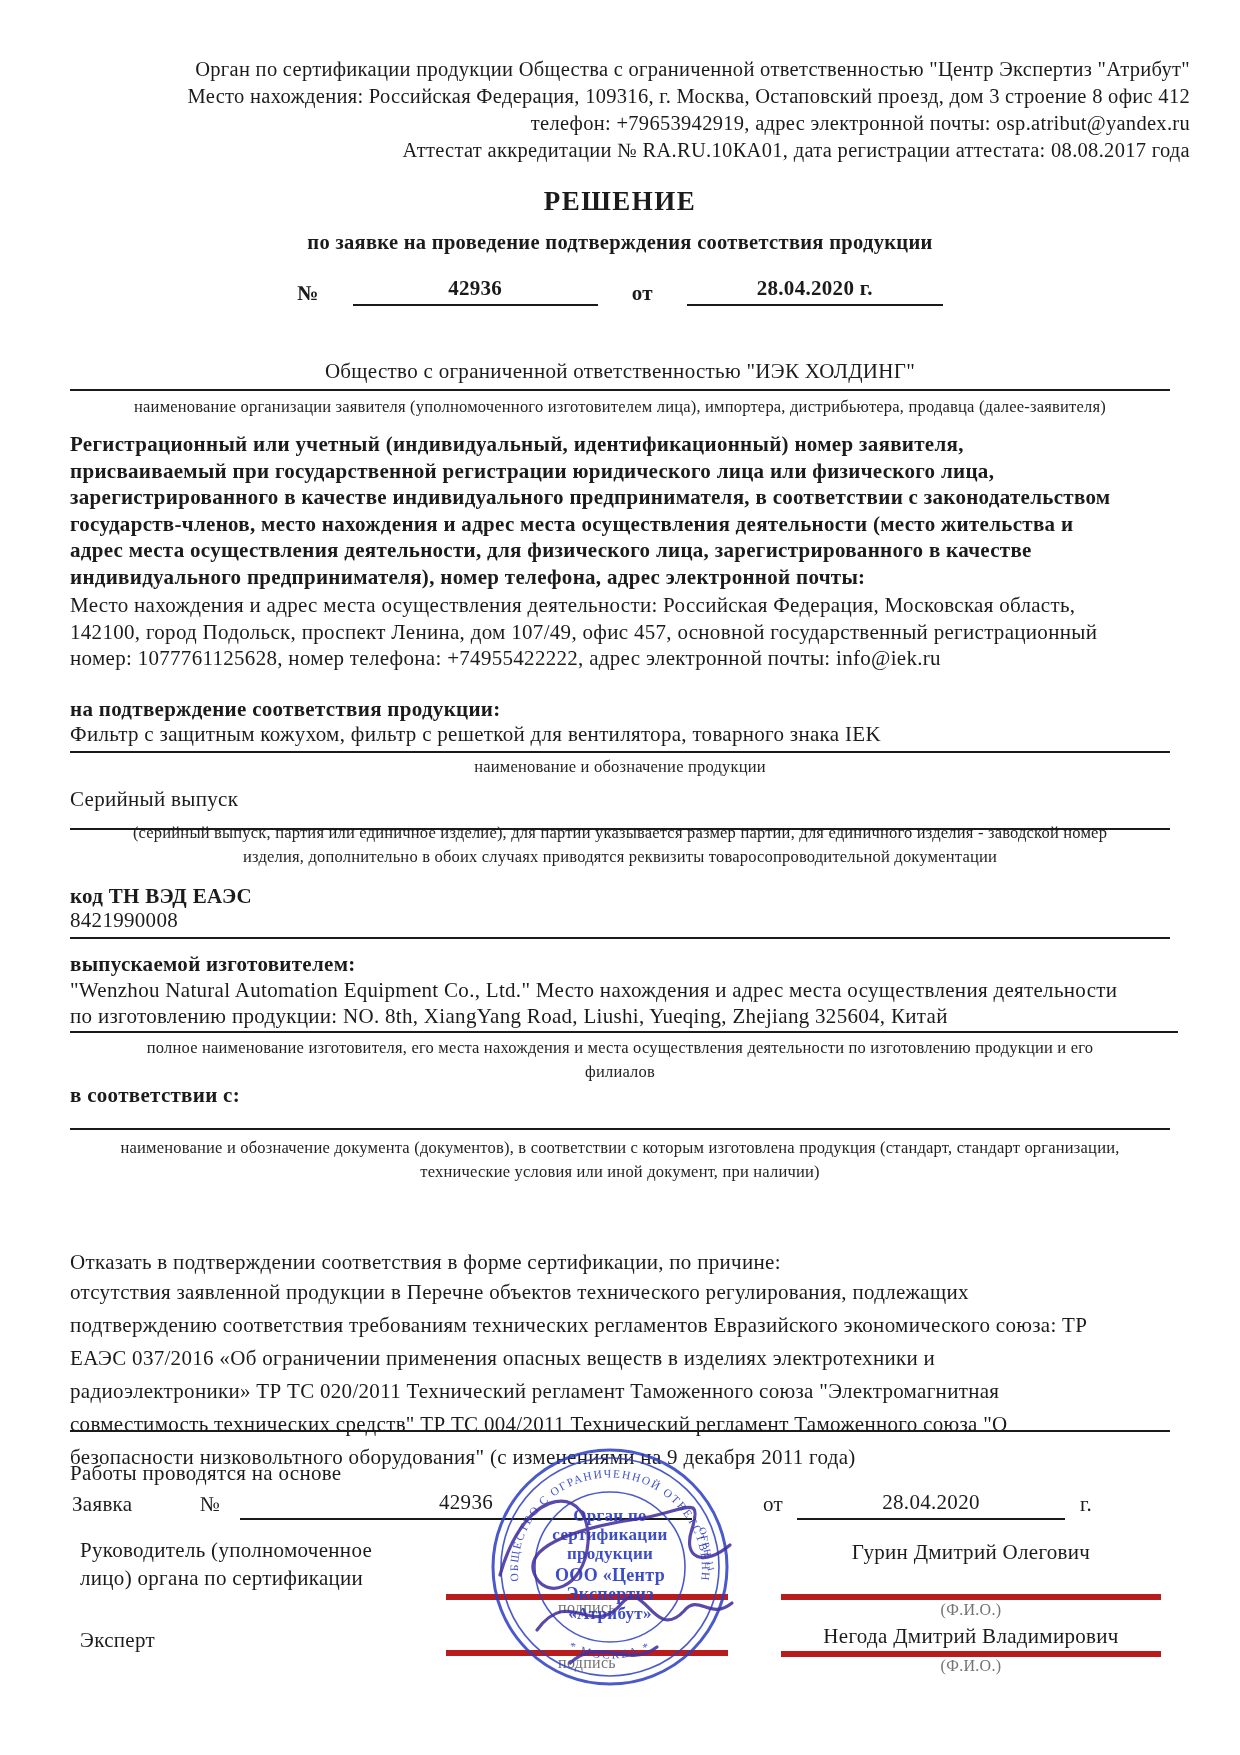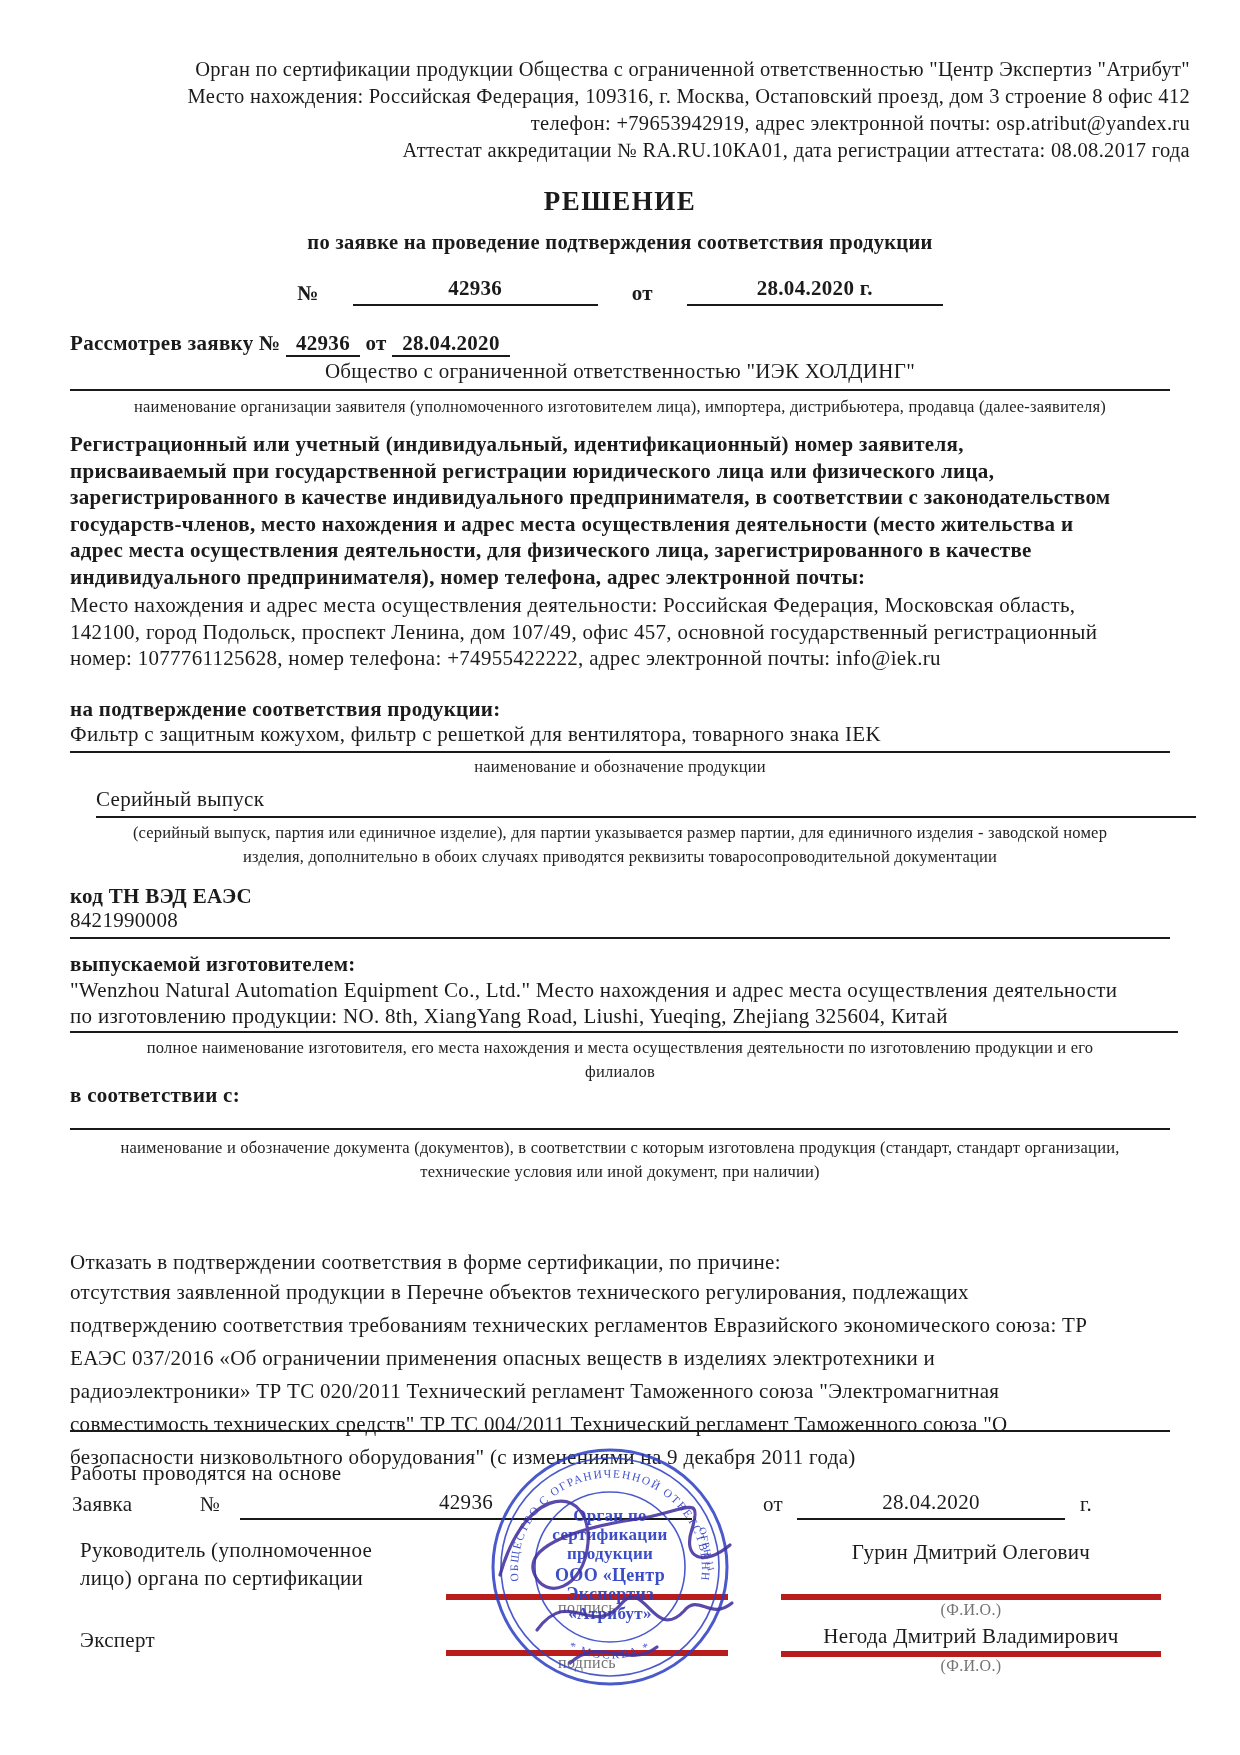--- a/index.html
+++ b/index.html
@@ -33,45 +33,39 @@
   <div class="abs ctr b" style="left:0;top:186px;width:1240px;font-size:27px;letter-spacing:1.5px;">РЕШЕНИЕ</div>
   <div class="abs ctr b" style="left:0;top:231px;width:1240px;font-size:20.5px;">по заявке на проведение подтверждения соответствия продукции</div>
 
   <div class="abs numrow" style="left:150px;top:276px;width:940px;gap:34px;">
     <span>№</span>
     <span class="ulc" style="width:245px;padding-bottom:3px;">42936</span>
     <span>от</span>
     <span class="ulc" style="width:256px;padding-bottom:3px;">28.04.2020 г.</span>
   </div>
 
-  <div class="abs b" style="left:70px;top:331px;">
-    <span>Рассмотрев заявку №</span>
-    <span class="uval">42936</span>
-    <span>от</span>
-    <span class="uval">28.04.2020</span>
-  </div>
 
   <div class="abs ctr rule" style="left:70px;top:359px;width:1100px;padding-bottom:5px;">Общество с ограниченной ответственностью "ИЭК ХОЛДИНГ"</div>
   <div class="abs ctr cap" style="left:70px;top:395px;width:1100px;">наименование организации заявителя (уполномоченного изготовителем лица), импортера, дистрибьютера, продавца (далее-заявителя)</div>
 
   <div class="abs b pre lh" style="left:70px;top:431px;width:1110px;line-height:26.5px;">Регистрационный или учетный (индивидуальный, идентификационный) номер заявителя,
 присваиваемый при государственной регистрации юридического лица или физического лица,
 зарегистрированного в качестве индивидуального предпринимателя, в соответствии с законодательством
 государств-членов, место нахождения и адрес места осуществления деятельности (место жительства и
 адрес места осуществления деятельности, для физического лица, зарегистрированного в качестве
 индивидуального предпринимателя), номер телефона, адрес электронной почты:</div>
   <div class="abs pre lh" style="left:70px;top:592px;width:1110px;line-height:26.5px;">Место нахождения и адрес места осуществления деятельности: Российская Федерация, Московская область,
 142100, город Подольск, проспект Ленина, дом 107/49, офис 457, основной государственный регистрационный
 номер: 1077761125628, номер телефона: +74955422222, адрес электронной почты: info@iek.ru</div>
 
   <div class="abs b" style="left:70px;top:697px;">на подтверждение соответствия продукции:</div>
   <div class="abs rule" style="left:70px;top:722px;width:1100px;padding-bottom:4px;">Фильтр с защитным кожухом, фильтр с решеткой для вентилятора,  товарного знака IEK</div>
   <div class="abs ctr cap" style="left:70px;top:755px;width:1100px;">наименование и обозначение продукции</div>
 
-  <div class="abs rule" style="left:70px;top:787px;width:1100px;padding-bottom:4px;margin-left:26px;">Серийный выпуск</div>
+  <div class="abs rule" style="left:70px;top:787px;width:1100px;padding-bottom:16px;">Серийный выпуск</div>
   <div class="abs ctr cap pre" style="left:70px;top:821px;width:1100px;">(серийный выпуск, партия или единичное изделие), для партии указывается размер партии, для единичного изделия - заводской номер
 изделия, дополнительно в обоих случаях приводятся реквизиты товаросопроводительной документации</div>
 
   <div class="abs b" style="left:70px;top:884px;">код ТН ВЭД ЕАЭС</div>
   <div class="abs rule" style="left:70px;top:908px;width:1100px;padding-bottom:4px;">8421990008</div>
 
   <div class="abs b" style="left:70px;top:952px;">выпускаемой изготовителем:</div>
   <div class="abs pre rule lh" style="left:70px;top:977px;width:1108px;padding-bottom:2px;">"Wenzhou Natural Automation Equipment Co., Ltd." Место нахождения и адрес места осуществления деятельности
 по изготовлению продукции: NO. 8th, XiangYang Road, Liushi, Yueqing, Zhejiang 325604, Китай</div>
   <div class="abs ctr cap pre" style="left:70px;top:1036px;width:1100px;">полное наименование изготовителя, его места нахождения и места осуществления деятельности по изготовлению продукции и его

